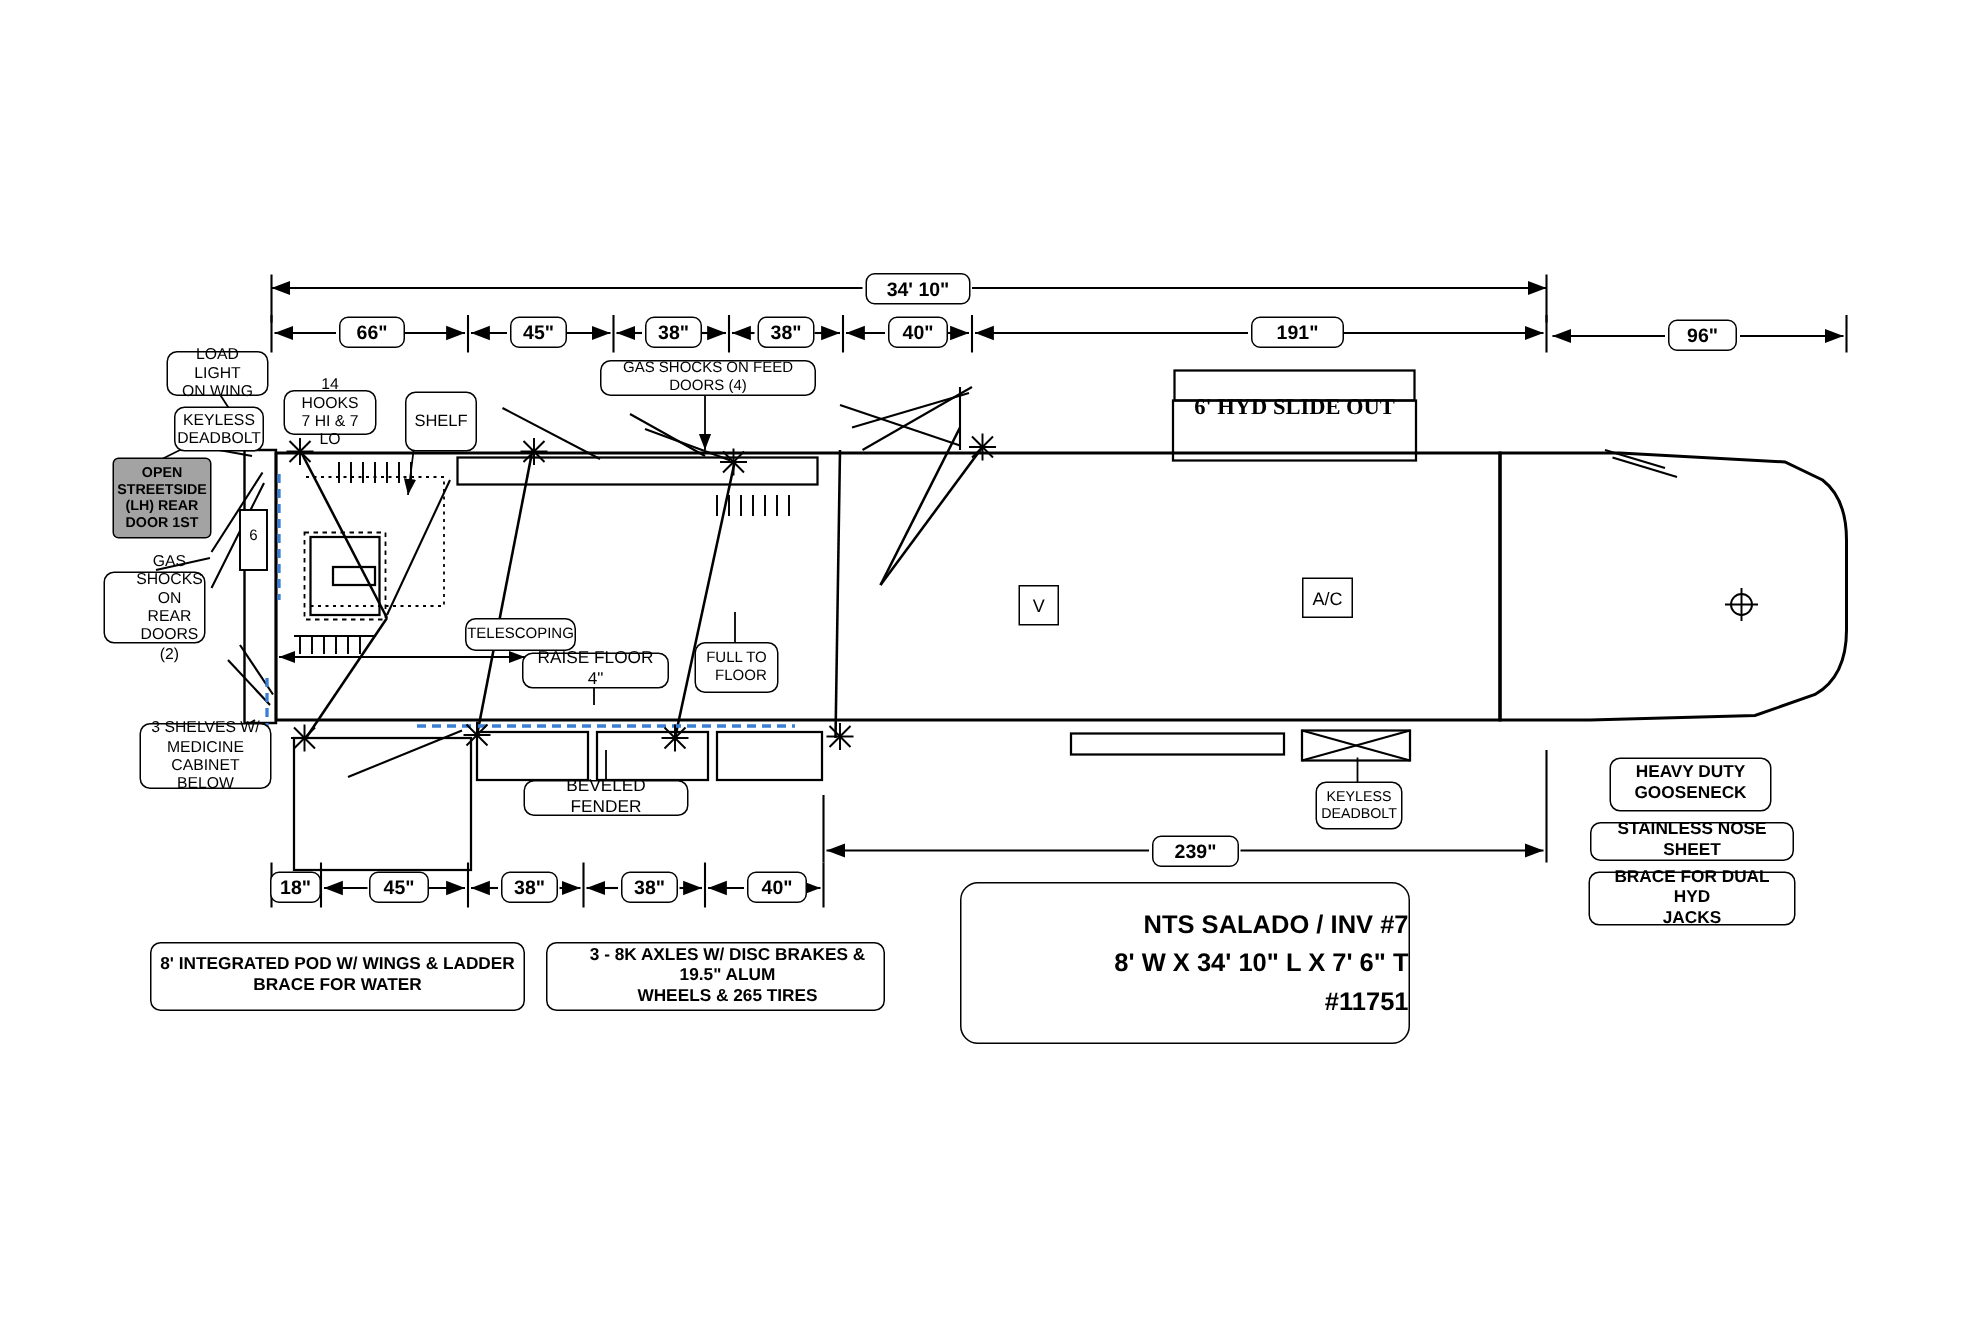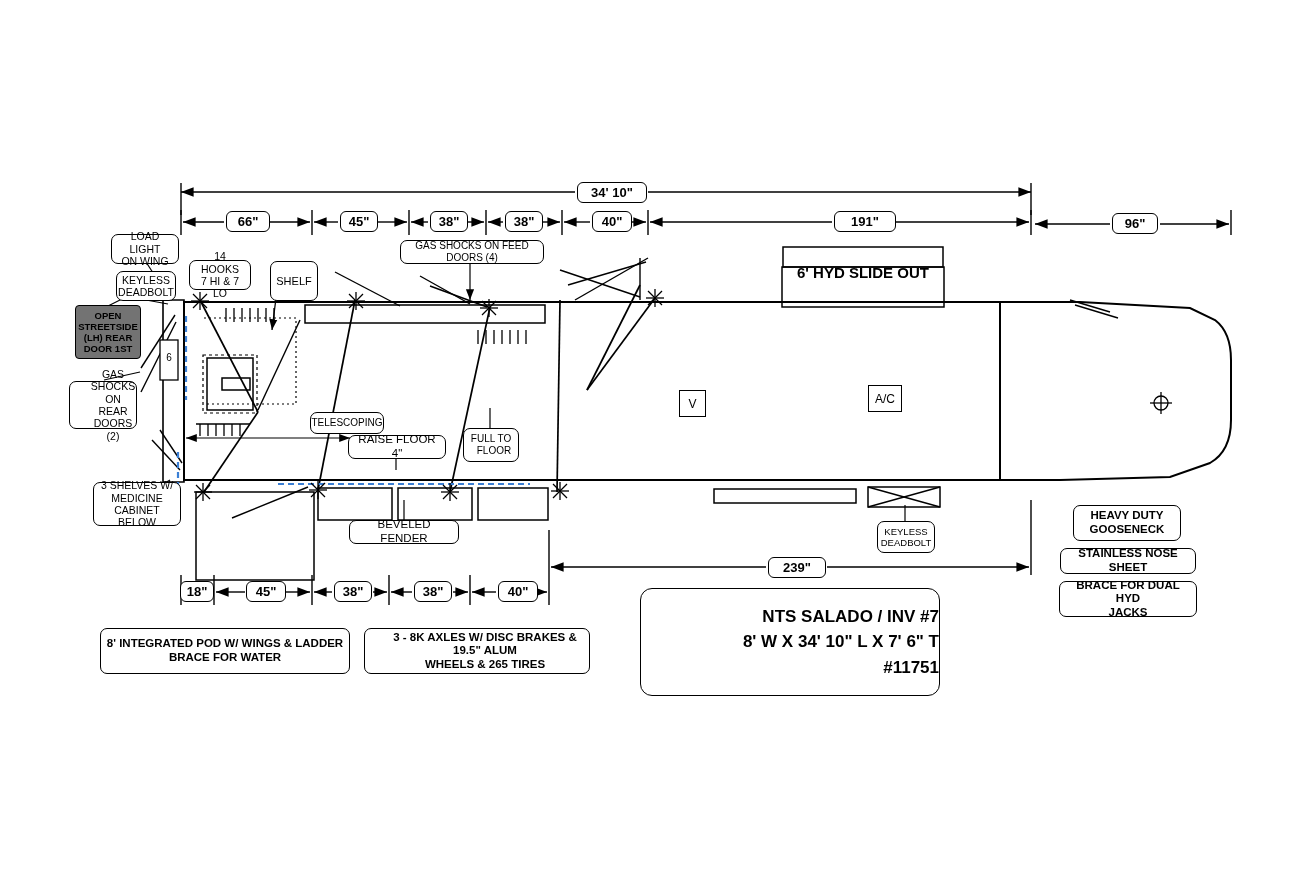--- a/index.html
+++ b/index.html
@@ -51,21 +51,21 @@
     background: #fff;
     display: flex;
     align-items: center;
     justify-content: center;
     font-size: 13px;
     font-weight: 700;
     padding: 1px 6px;
     white-space: nowrap;
   }
   .yellow {
-    background: #737373;
+    background: #a3a3a3;
     font-weight: 700;
     font-size: 9.5px;
     border-radius: 4px;
   }
   .plain {
     position: absolute;
     font-size: 12px;
     white-space: pre-line;
     text-align: center;
   }
@@ -378,21 +378,21 @@
   <div class="box" style="left:400px; top:240px; width:144px; height:24px; font-size:10px;">GAS SHOCKS ON FEED DOORS (4)</div>
 
   <div class="box" style="left:310px; top:412px; width:74px; height:22px; font-size:10px;">TELESCOPING</div>
   <div class="box" style="left:348px; top:435px; width:98px; height:24px; font-size:11.5px;">RAISE FLOOR 4"</div>
   <div class="box" style="left:463px; top:428px; width:56px; height:34px; font-size:10px;text-align:right;">FULL TO
 FLOOR</div>
   <div class="box" style="left:349px; top:520px; width:110px; height:24px; font-size:11.5px;">BEVELED FENDER</div>
   <div class="box" style="left:877px; top:521px; width:58px; height:32px; font-size:9.5px;">KEYLESS
 DEADBOLT</div>
 
-  <div class="plain" style="left:782px; top:264px; width:162px; font-size:15px; font-weight:700;">6' HYD SLIDE OUT</div>
+  <div class="plain" style="left:782px; top:264px; width:162px; font-size:15px; font-weight:700;font-family:Liberation Serif, serif;">6' HYD SLIDE OUT</div>
 
   <div class="box" style="left:1073px; top:505px; width:108px; height:36px; font-size:11.5px; font-weight:600;">HEAVY DUTY
 GOOSENECK</div>
   <div class="box" style="left:1060px; top:548px; width:136px; height:26px; font-size:11.5px; font-weight:600;">STAINLESS NOSE SHEET</div>
   <div class="box" style="left:1059px; top:581px; width:138px; height:36px; font-size:11.5px; font-weight:600;">BRACE FOR DUAL HYD
 JACKS</div>
 
   <div class="box" style="left:100px; top:628px; width:250px; height:46px; font-size:11.5px; font-weight:600;">8' INTEGRATED POD W/ WINGS &amp; LADDER
 BRACE FOR WATER</div>
   <div class="box" style="left:364px; top:628px; width:226px; height:46px; font-size:11.5px; font-weight:600;padding-left:20px;">3 - 8K AXLES W/ DISC BRAKES &amp; 19.5" ALUM

